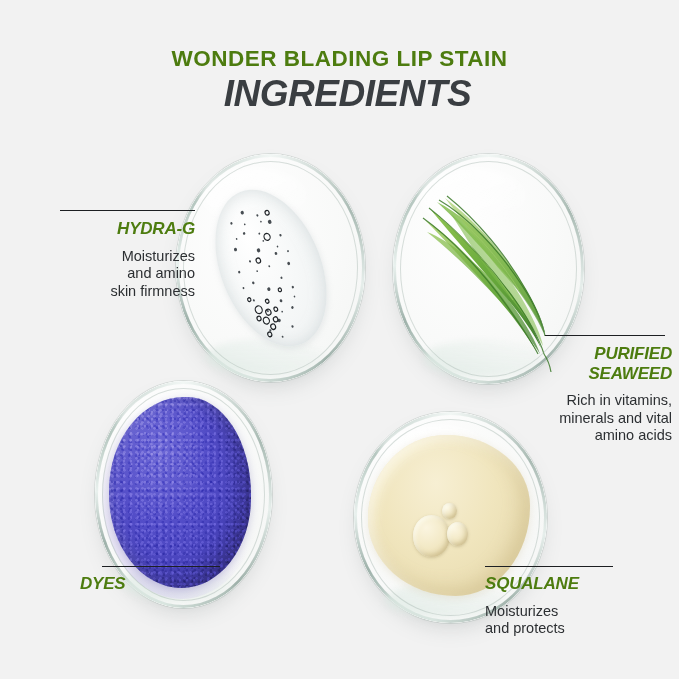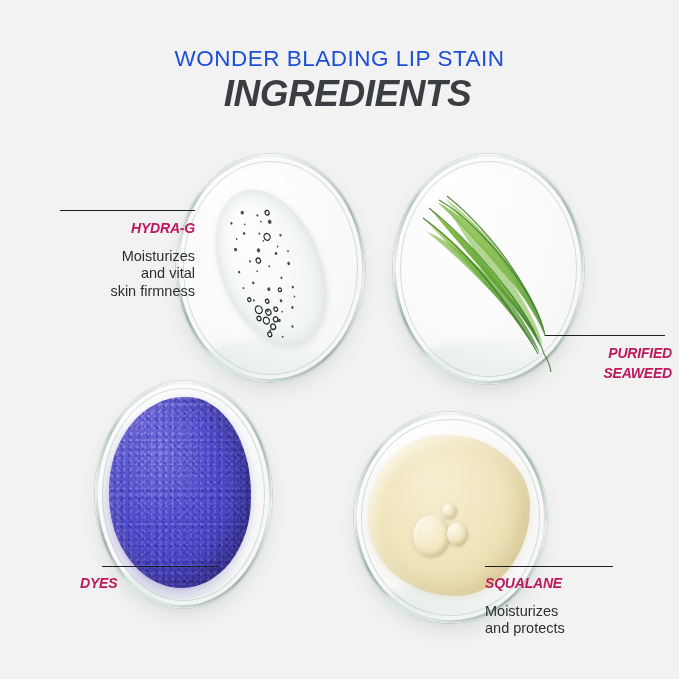--- a/index.html
+++ b/index.html
@@ -11,23 +11,23 @@
     overflow:hidden;
     -webkit-font-smoothing:antialiased;
   }
   .stage { position:absolute; inset:0; }
 
   
   .title-brand {
     position:absolute; left:0; right:0; top:46px;
     text-align:center;
     font-size:22.5px;
-    font-weight:normal;
+    font-weight:bold;
     letter-spacing:0.5px;
-    color:#1d4ed8;
+    color:#4d7c0f;
     white-space:nowrap;
   }
   .title-main {
     position:absolute; left:0; right:0; top:73px;
     text-align:center;
     font-size:37px;
     font-weight:bold;
     font-style:italic;
     letter-spacing:-0.5px;
     color:#3a3e42;
@@ -169,24 +169,24 @@
 
   
   .callout{ position:absolute; }
   .rule{
     height:0;
     border-top:1.8px solid #1d1f22;
   }
   .lbl-title{
     font-style:italic;
     font-weight:bold;
-    font-size:14px;
+    font-size:17px;
     line-height:19.5px;
     letter-spacing:-0.2px;
-    color:#be185d;
+    color:#4d7c0f;
   }
   .lbl-body{
     font-size:14.5px;
     line-height:17.5px;
     color:#2c2f32;
     margin-top:9px;
   }
   .ta-right{ text-align:right; }
   .ta-left { text-align:left; }
 
@@ -335,31 +335,36 @@
     </div>
   </div>
 
   <div class="callout ta-right" id="callout-hydra">
     <div class="rule"></div>
     <div class="lbl-title">
       <div>HYDRA-G</div>
     </div>
     <div class="lbl-body">
       <div>Moisturizes</div>
-      <div>and vital</div>
+      <div>and amino</div>
       <div>skin firmness</div>
     </div>
   </div>
 
   <div class="callout ta-right" id="callout-seaweed">
     <div class="rule"></div>
     <div class="lbl-title">
       <div>PURIFIED</div>
       <div>SEAWEED</div>
     </div>
+    <div class="lbl-body">
+      <div>Rich in vitamins,</div>
+      <div>minerals and vital</div>
+      <div>amino acids</div>
+    </div>
   </div>
 
   <div class="callout ta-left" id="callout-dyes">
     <div class="rule"></div>
     <div class="lbl-title">
       <div>DYES</div>
     </div>
   </div>
 
   <div class="callout ta-left" id="callout-squalane">

